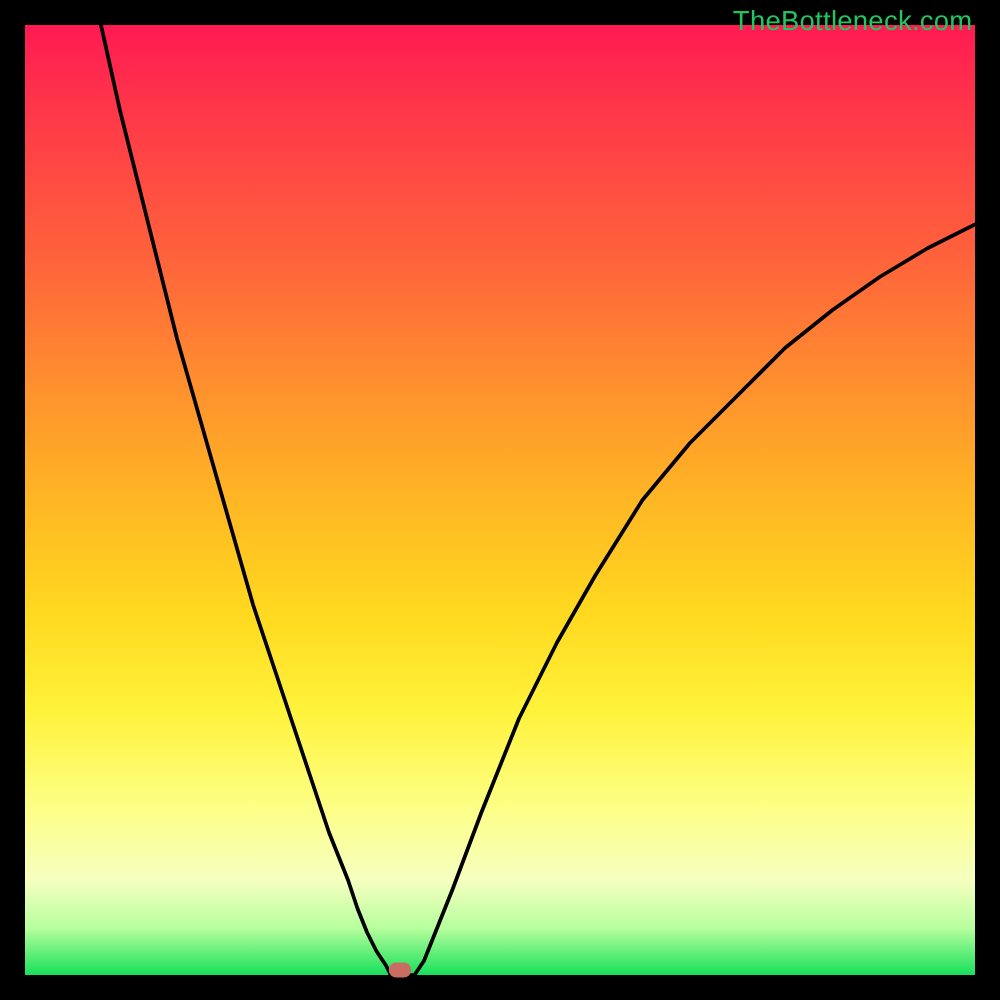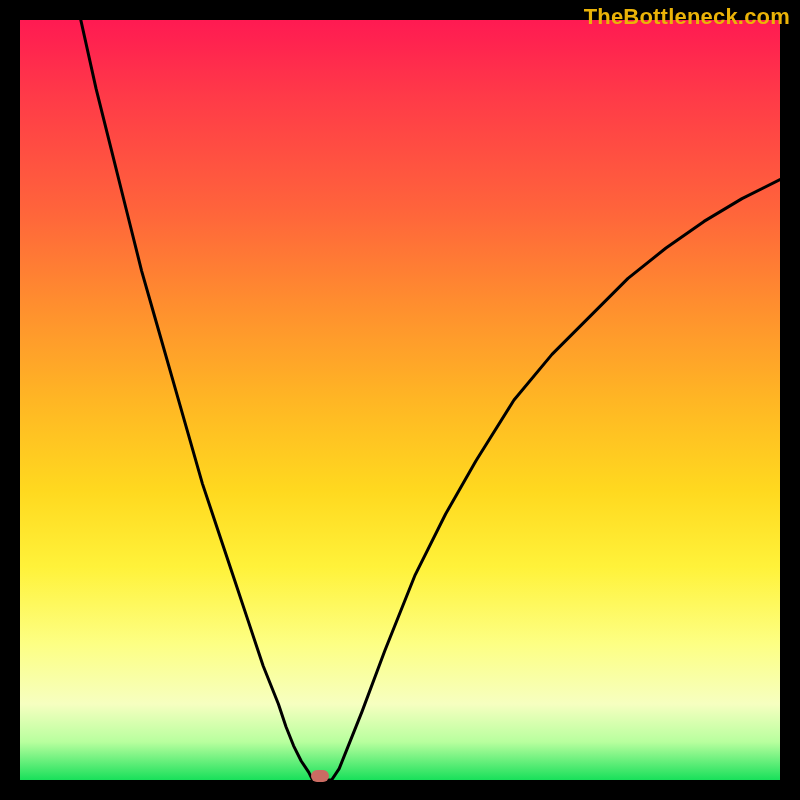--- a/index.html
+++ b/index.html
@@ -37,25 +37,25 @@
       #fff23a 72%,
       #fdff83 82%,
       #f6ffc0 90%,
       #b8ff9e 95%,
       #18e05a 100%
     );
   }
   .watermark {
     position: absolute;
     top: 4px;
-    right: 10px;
-    color: #eab308;
+    right: 22px;
+    color: #22c55e;
     font-size: 22px;
     letter-spacing: 0.2px;
-    font-weight: 700;
+    font-weight: 400;
     z-index: 5;
   }
   svg.curve {
     position: absolute;
     left: 0;
     top: 0;
     width: 760px;
     height: 760px;
     z-index: 3;
   }

